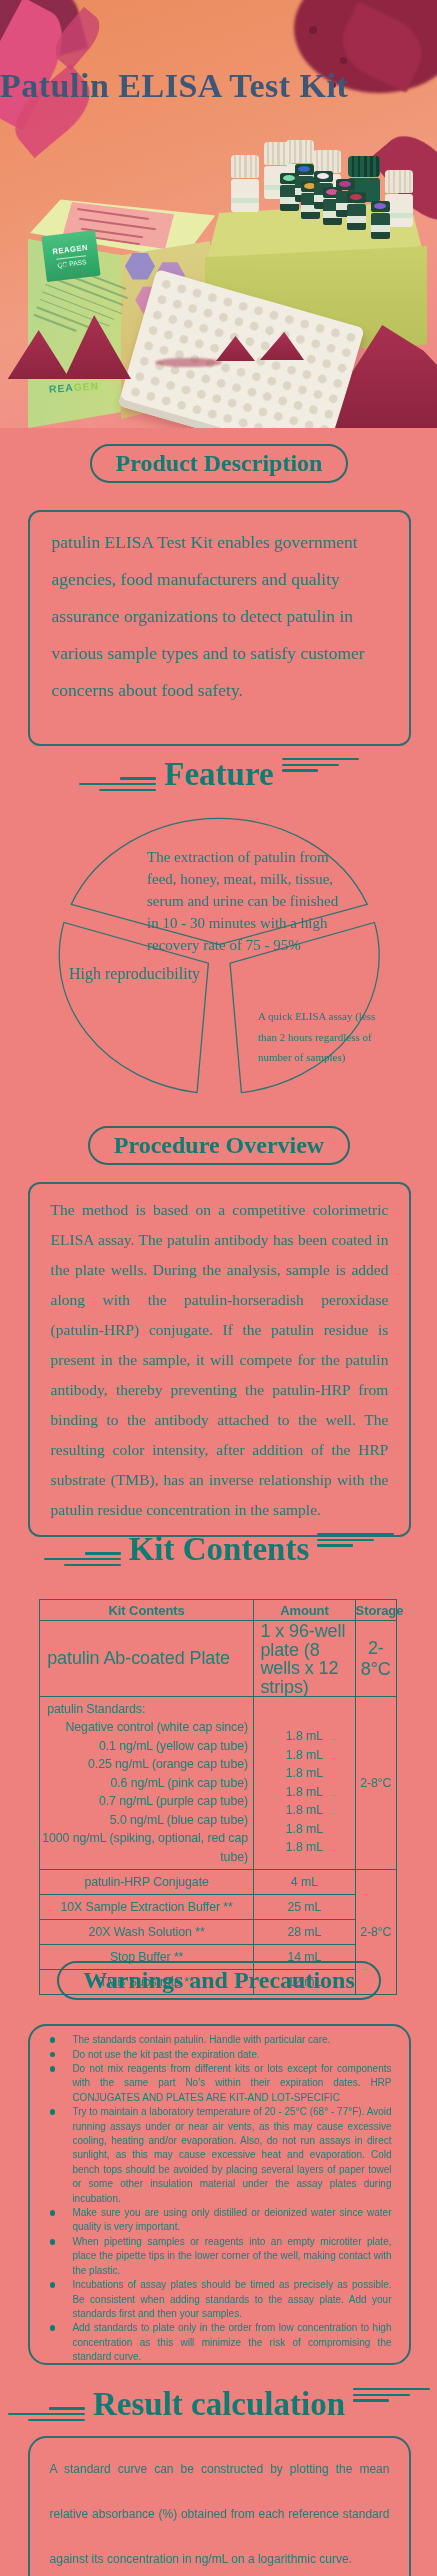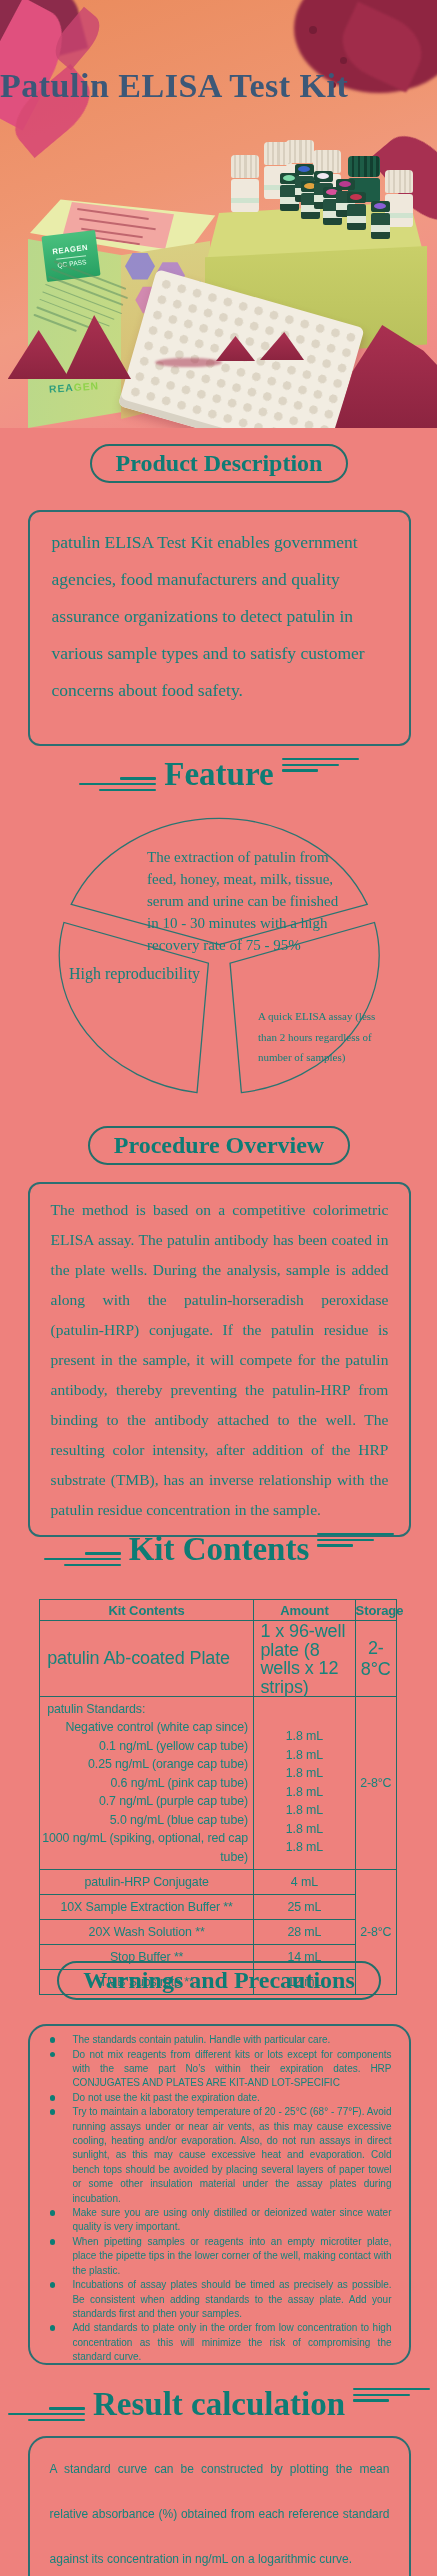--- a/index.html
+++ b/index.html
@@ -370,22 +370,22 @@
     </tr>
   </tbody>
     </table>
 
   <div class="pill-row" style="top:1961px">
     <div class="pill">Warnings and Precautions</div>
   </div>
   <div class="rbox warn-box">
     <ul>
       <li>The standards contain patulin. Handle with particular care.</li>
+      <li>Do not use the kit past the expiration date.</li>
       <li>Do not mix reagents from different kits or lots except for components with the same part No’s within their expiration dates. HRP CONJUGATES AND PLATES ARE KIT-AND LOT-SPECIFIC</li>
-      <li>Do not use the kit past the expiration date.</li>
       <li>Try to maintain a laboratory temperature of 20 - 25°C (68° - 77°F). Avoid running assays under or near air vents, as this may cause excessive cooling, heating and/or evaporation. Also, do not run assays in direct sunlight, as this may cause excessive heat and evaporation. Cold bench tops should be avoided by placing several layers of paper towel or some other insulation material under the assay plates during incubation.</li>
       <li>Make sure you are using only distilled or deionized water since water quality is very important.</li>
       <li>When pipetting samples or reagents into an empty microtiter plate, place the pipette tips in the lower corner of the well, making contact with the plastic.</li>
       <li>Incubations of assay plates should be timed as precisely as possible. Be consistent when adding standards to the assay plate. Add your standards first and then your samples.</li>
       <li>Add standards to plate only in the order from low concentration to high concentration as this will minimize the risk of compromising the standard curve.</li>
 
     </ul>
   </div>
 
   <div class="bighead-row" style="top:2386px">

